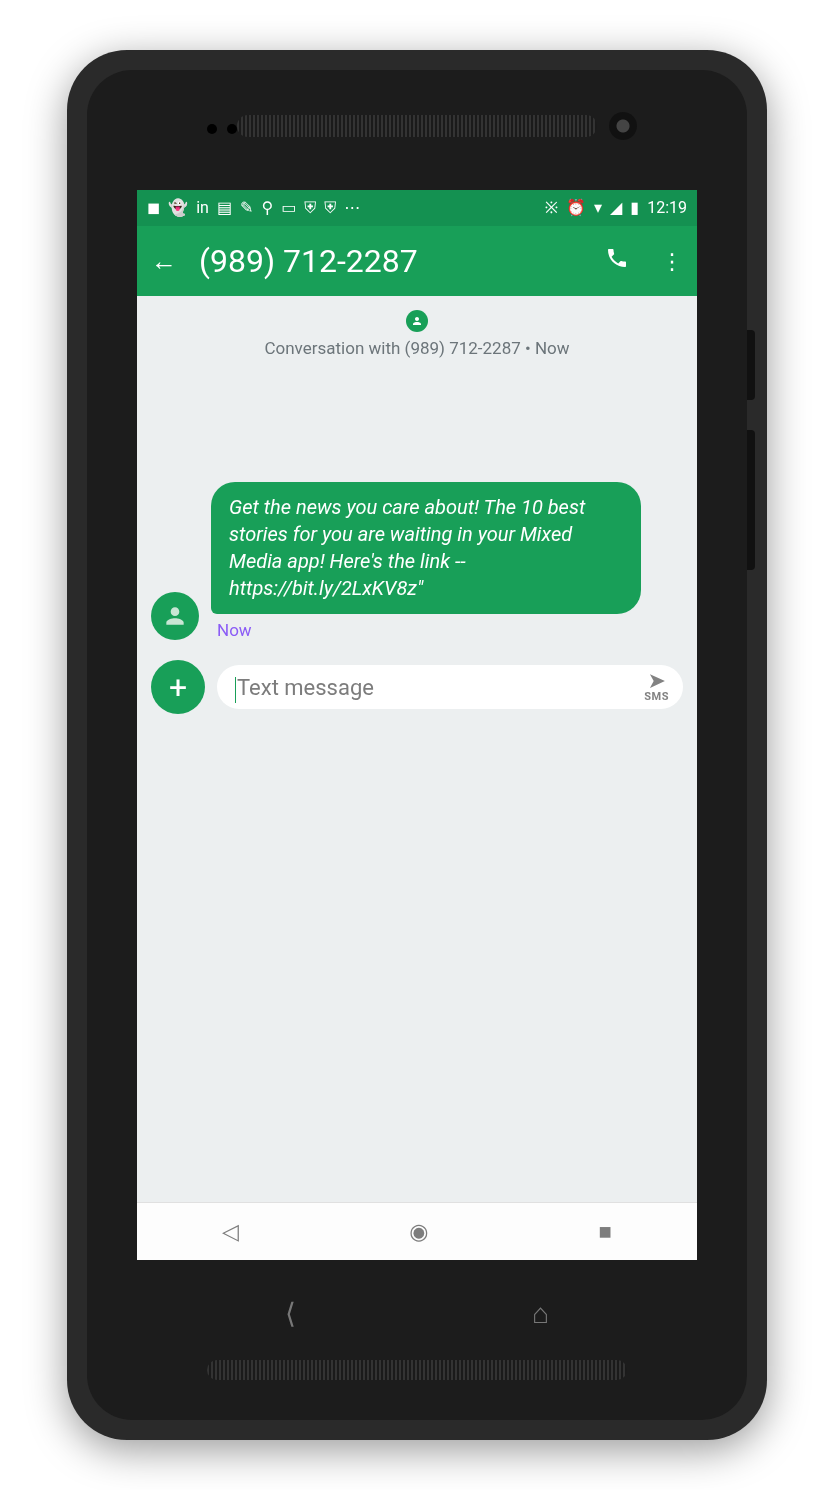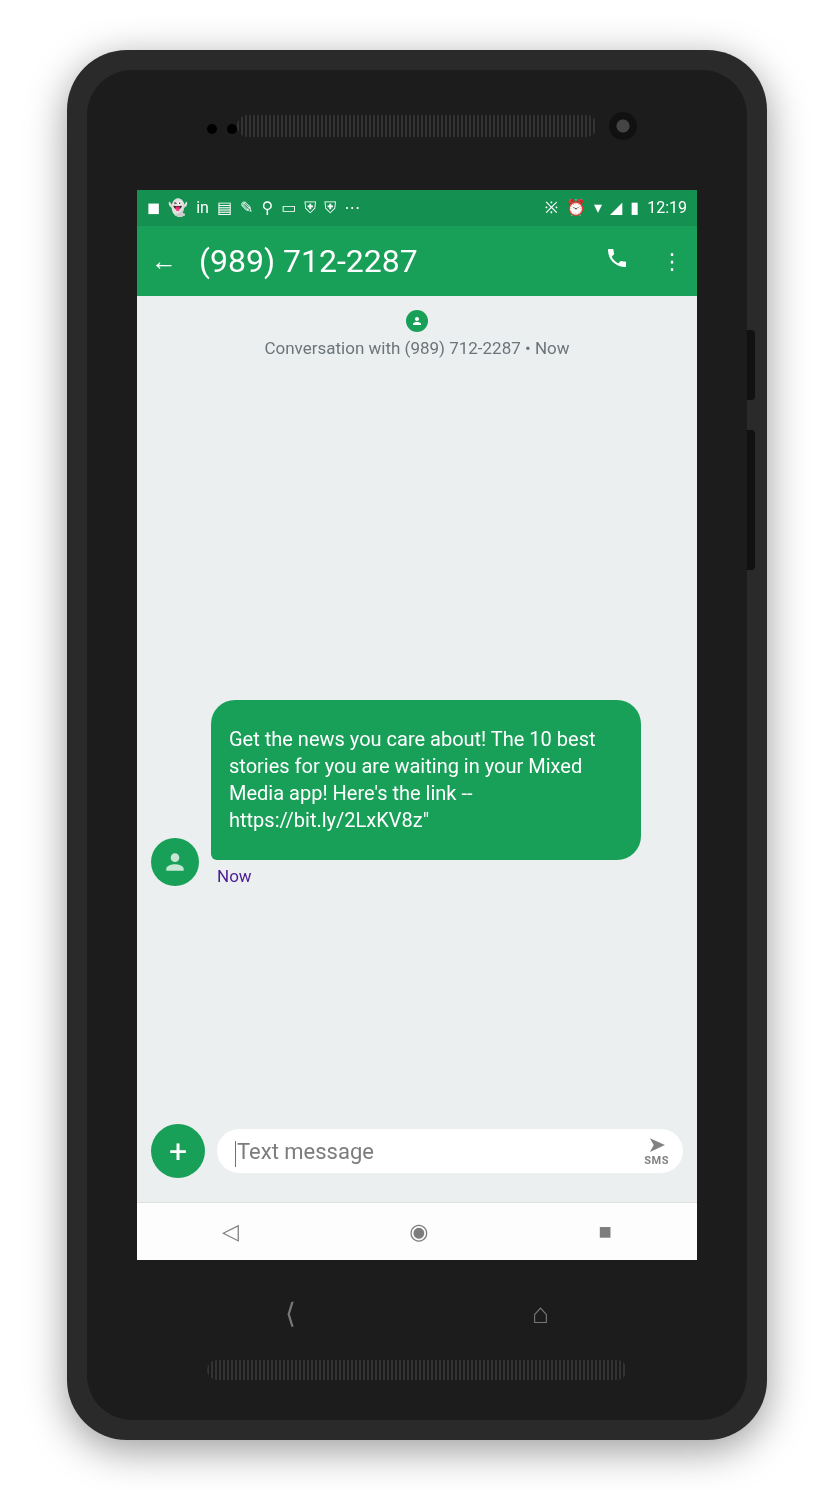--- a/index.html
+++ b/index.html
@@ -100,23 +100,23 @@
   .app-bar .back { font-size:26px; }
   .app-bar .title { font-size:32px; flex:1; font-weight:400;}
   .app-bar .call { font-size:24px; margin-right:10px;}
   .app-bar .more { font-size:22px; letter-spacing:0;}
 
   .chat-body {
     flex: 1;
     background: #eceff0;
     display: flex;
     flex-direction: column;
-    justify-content: space-between;
+    justify-content: flex-start;
     padding: 14px;
-    gap: 2px;
+    gap: 14px;
   }
 
   .convo-header {
     text-align:center;
     color:#6c757a;
     font-size:17px;
     margin-bottom: 110px;
   }
   .convo-header .pill {
     display:inline-flex;
@@ -141,29 +141,30 @@
     display:flex;
     align-items:center;
     justify-content:center;
     flex-shrink:0;
   }
   .avatar svg { width:26px;height:26px; fill:#c8e6d4;}
   .bubble-wrap { display:flex; flex-direction:column; }
   .bubble {
     background:#189f58;
     color:#fff;
-    padding:26px 18px;
+    padding:12px 18px;
     border-radius:24px;
     border-bottom-left-radius:6px;
     font-size:20px;
     line-height:1.35;
     max-width:430px;
+    font-style:italic;
   }
   .msg-time {
-    color:#4c1d95;
+    color:#8b5cf6;
     font-size:17px;
     margin-top:6px;
     margin-left:6px;
   }
 
   .composer {
     display:flex;
     align-items:center;
     gap:12px;
     padding: 6px 0 10px 0;

